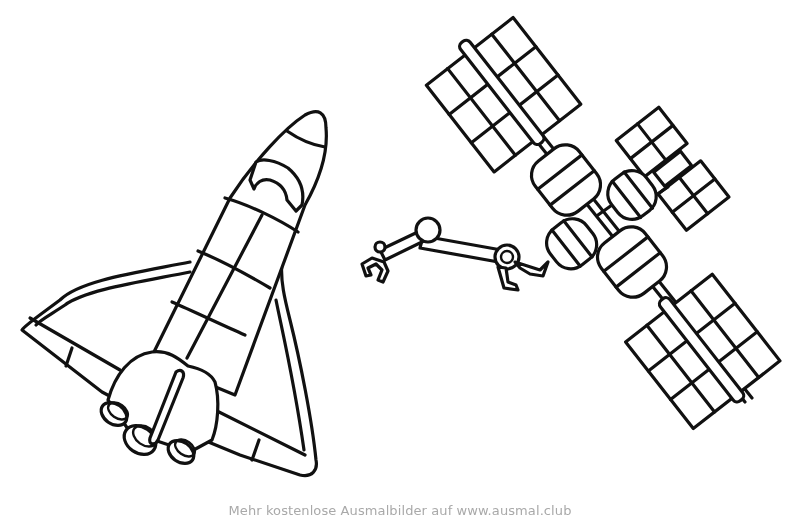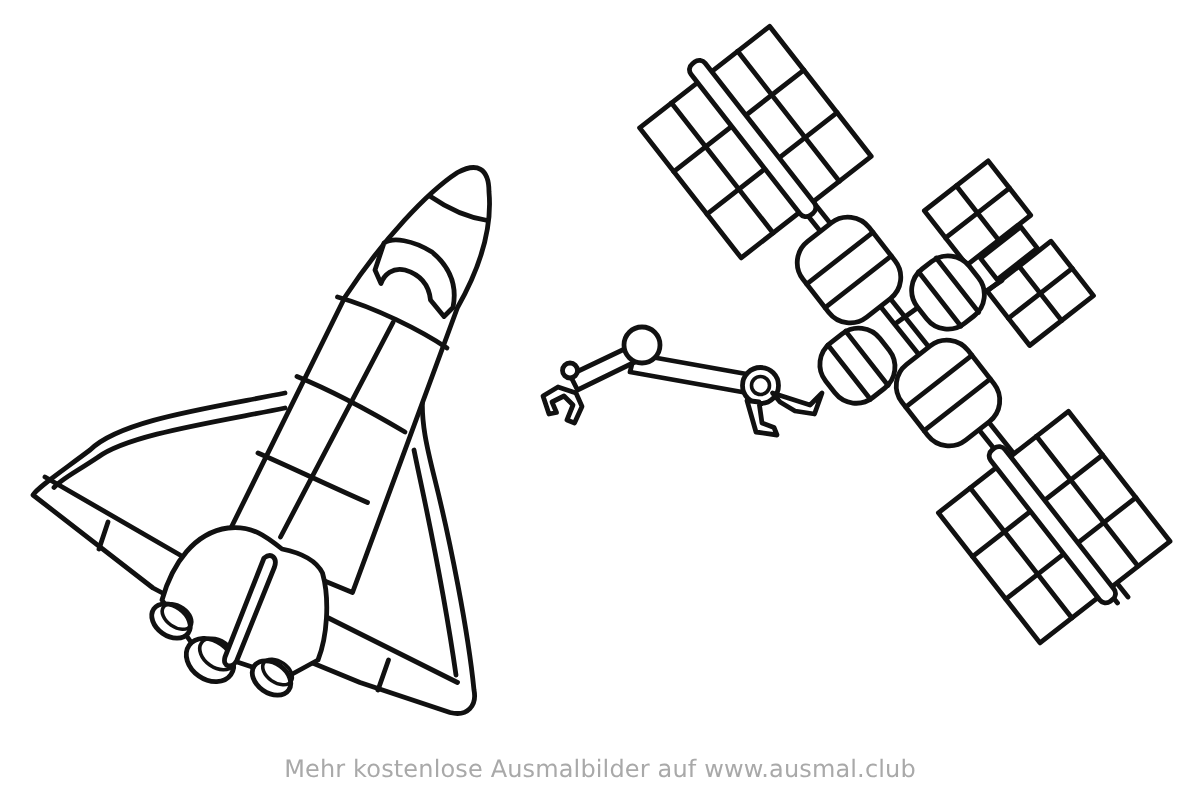--- a/index.html
+++ b/index.html
@@ -1,18 +1,18 @@
 <!DOCTYPE html>
 <html><head>
 <meta charset="utf-8">
 <style>
   html, body { margin:0; padding:0; background:#ffffff; }
   body { width:800px; height:527px; position:relative; overflow:hidden; font-family:"Liberation Sans", sans-serif; }
   #art { position:absolute; left:0; top:0; width:800px; height:527px; }
-  #footer { position:absolute; left:0; top:503px; width:800px; text-align:center; font-family:"DejaVu Sans", sans-serif; font-size:16px; color:#a9a9a9; letter-spacing:0.1px; }
+  #footer { position:absolute; left:0; top:503px; width:800px; text-align:center; font-family:"DejaVu Sans", sans-serif; font-size:13px; color:#a9a9a9; letter-spacing:0.1px; }
   .ln { fill:none; stroke:#111; stroke-width:3.2; stroke-linejoin:round; stroke-linecap:round; }
   .lnw { fill:#fff; stroke:#111; stroke-width:3.2; stroke-linejoin:round; stroke-linecap:round; }
   .thin { fill:none; stroke:#111; stroke-width:2.4; stroke-linecap:round; }
 </style>
 </head>
 <body>
 
 <svg id="art" viewBox="0 0 800 527" xmlns="http://www.w3.org/2000/svg">
 
   <g>

